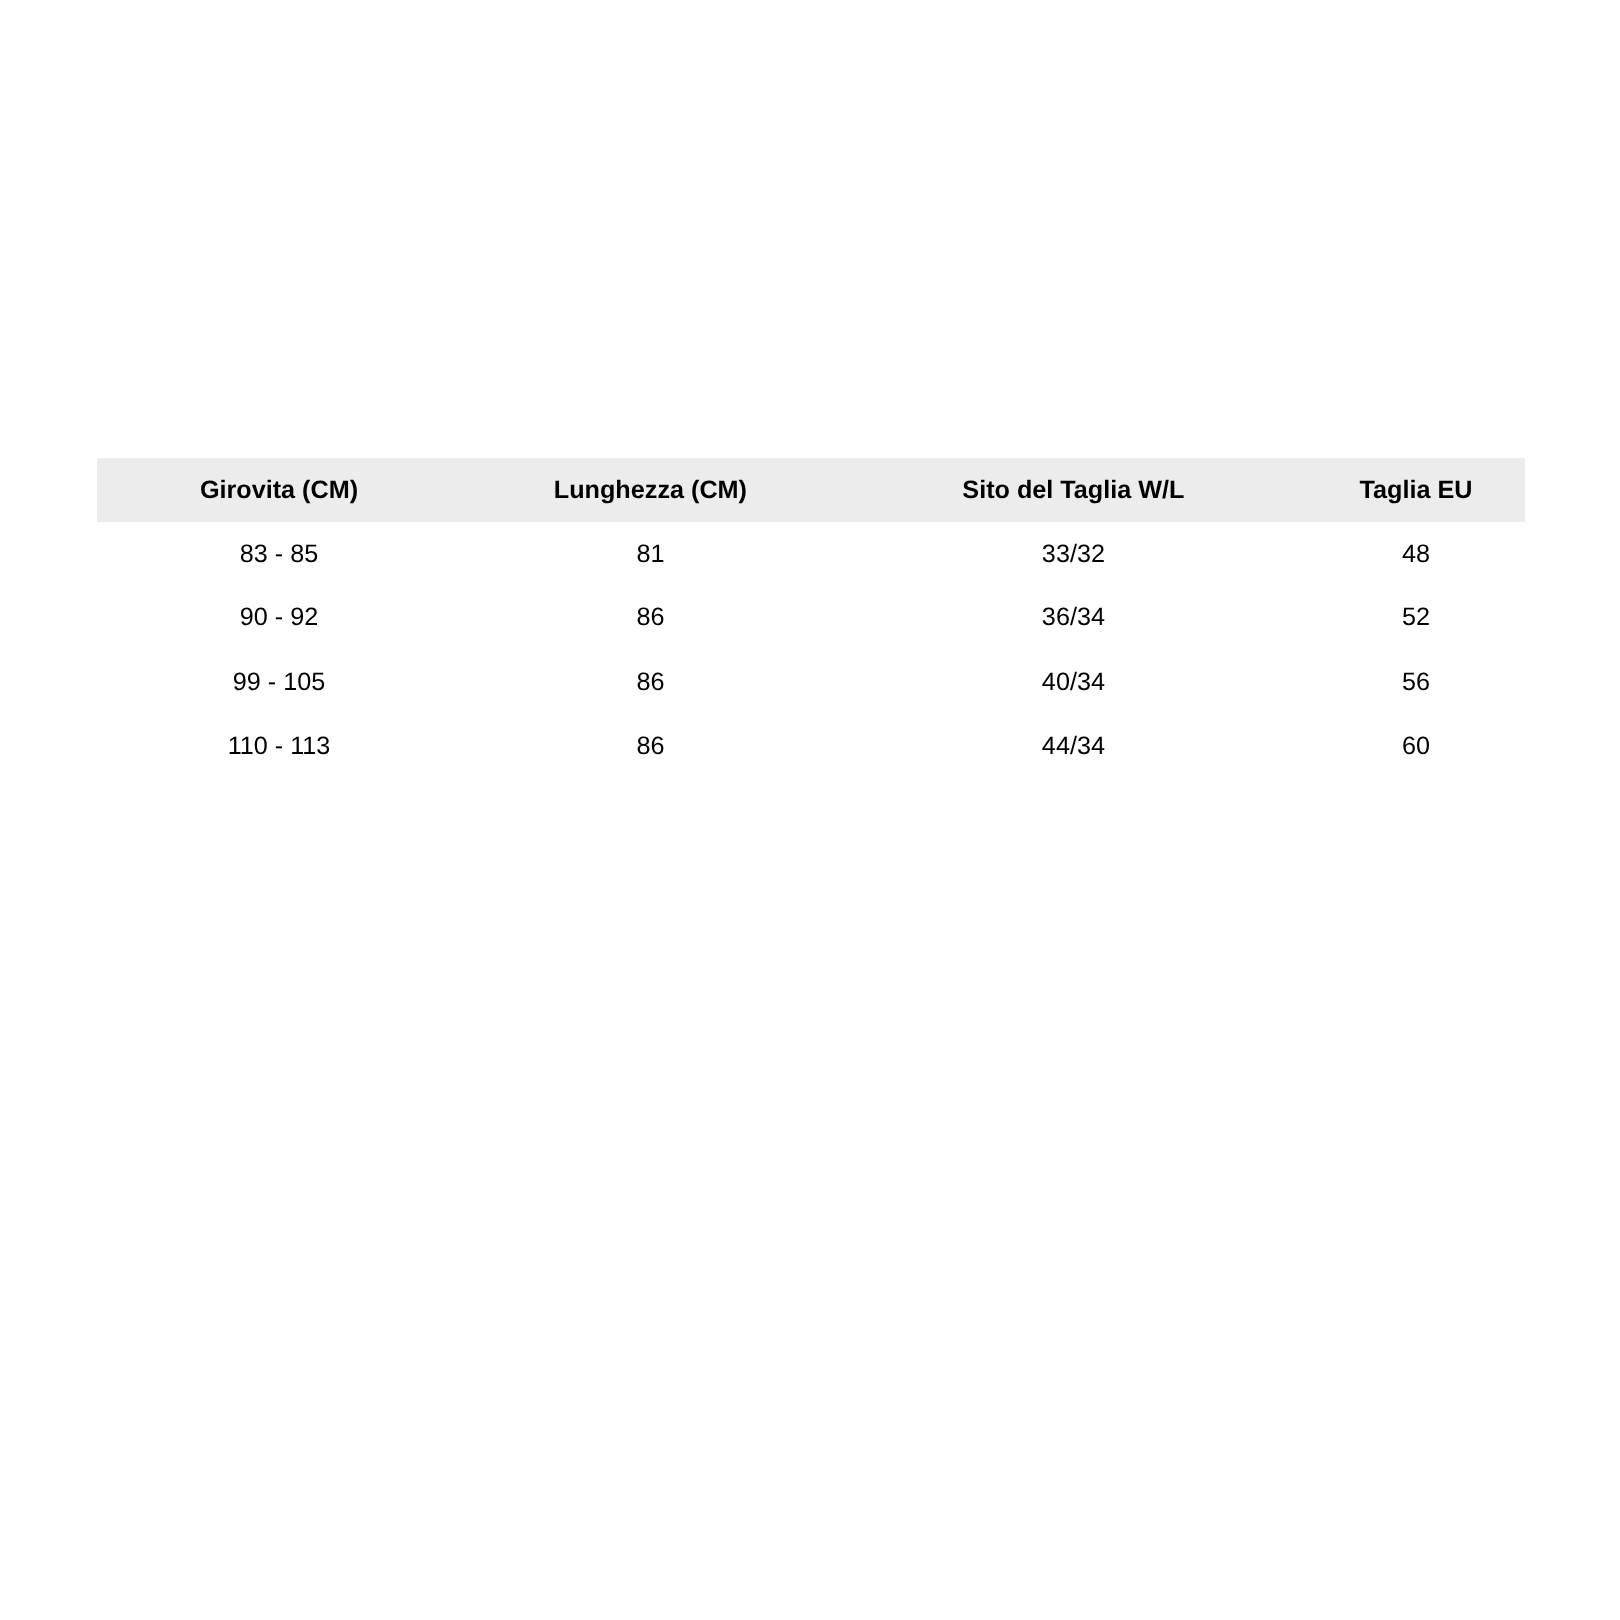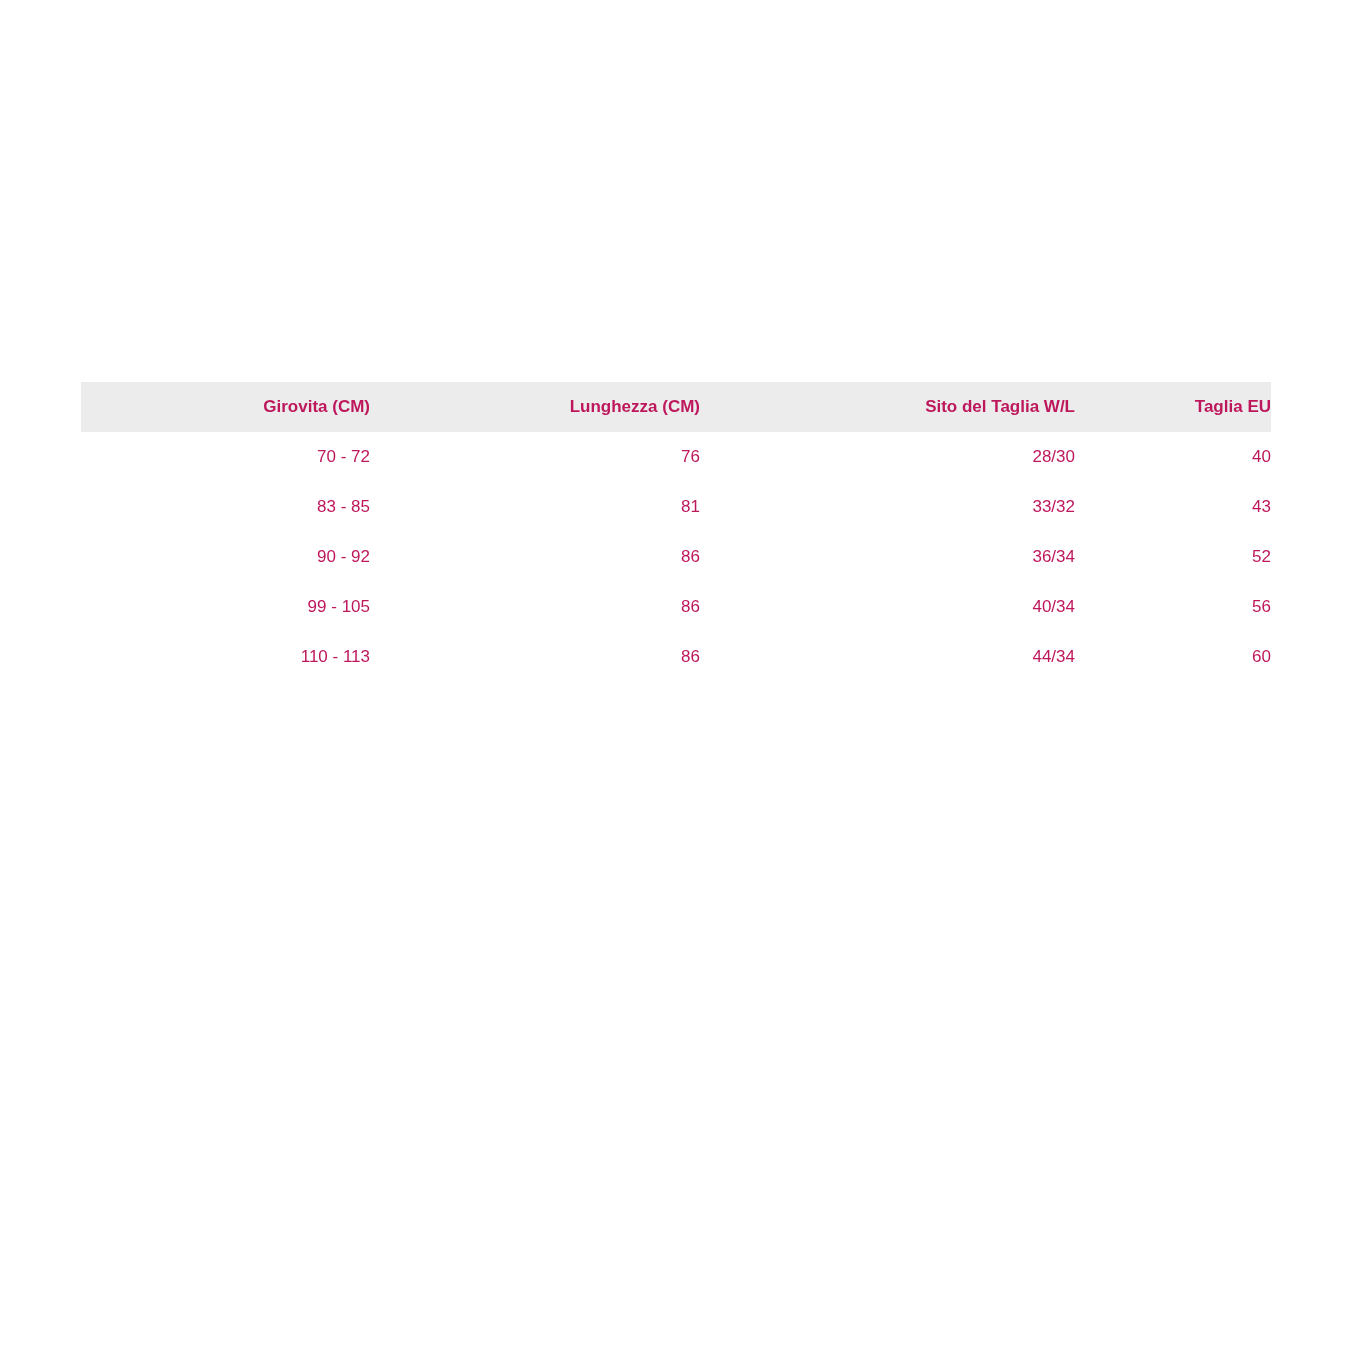--- a/index.html
+++ b/index.html
@@ -23,23 +23,23 @@
     top: 382px;
     width: 1190px;
   }
   table.size-table {
     border-collapse: collapse;
     width: 1190px;
     table-layout: fixed;
   }
   table.size-table th,
   table.size-table td {
-    text-align: right;
-    font-size: 17px;
-    color: #be185d;
+    text-align: center;
+    font-size: 21px;
+    color: #000000;
     padding: 14px 0 14px 14px;
     vertical-align: middle;
     line-height: 1.2;
     border: none;
     white-space: nowrap;
     overflow: hidden;
   }
   table.size-table th {
     font-weight: bold;
     background: #ececec;
@@ -77,30 +77,24 @@
       <thead>
         <tr>
           <th>Girovita (CM)</th>
           <th>Lunghezza (CM)</th>
           <th>Sito del Taglia W/L</th>
           <th>Taglia EU</th>
         </tr>
       </thead>
       <tbody>
         <tr class="odd-row">
-          <td>70 - 72</td>
-          <td>76</td>
-          <td>28/30</td>
-          <td>40</td>
-        </tr>
-        <tr class="odd-row">
           <td>83 - 85</td>
           <td>81</td>
           <td>33/32</td>
-          <td>43</td>
+          <td>48</td>
         </tr>
         <tr class="odd-row">
           <td>90 - 92</td>
           <td>86</td>
           <td>36/34</td>
           <td>52</td>
         </tr>
         <tr class="odd-row">
           <td>99 - 105</td>
           <td>86</td>

